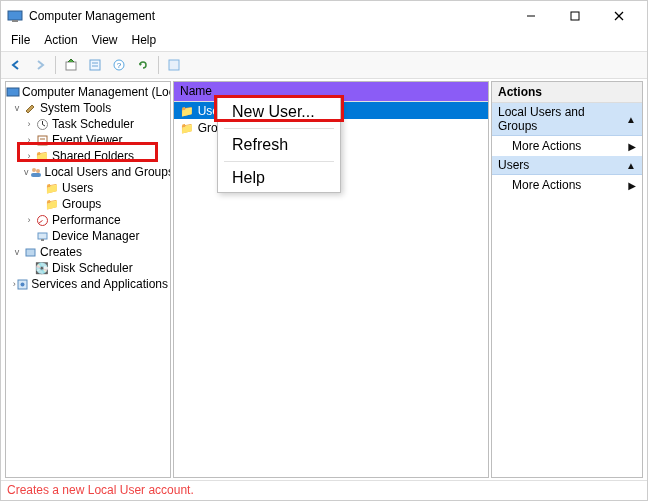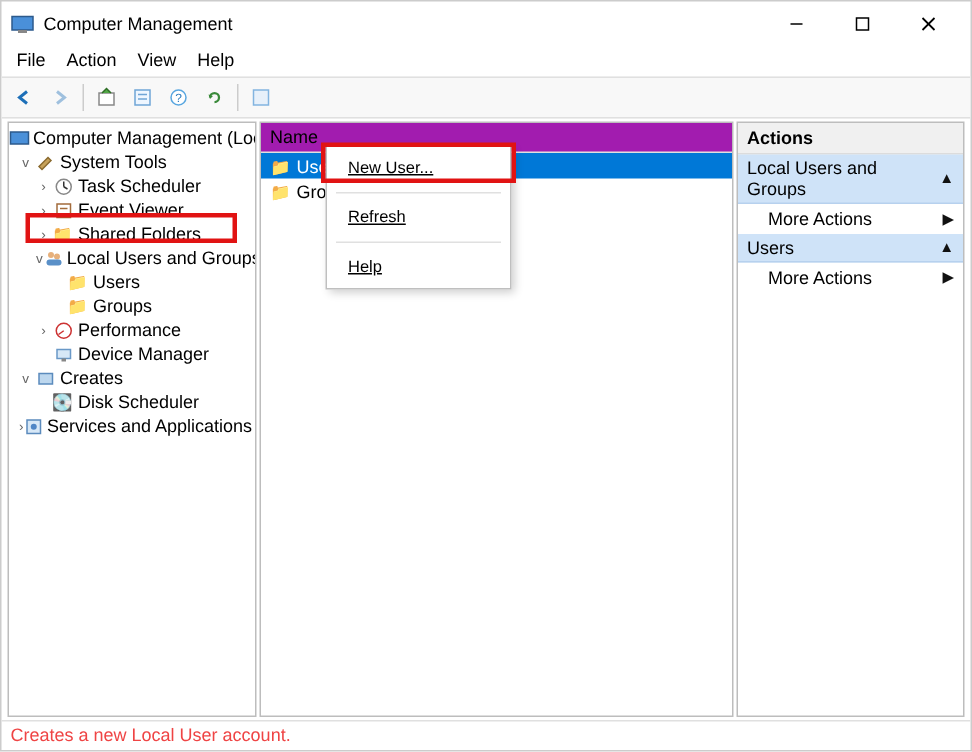--- a/index.html
+++ b/index.html
@@ -15,32 +15,32 @@
   .tsep { width: 1px; height: 18px; background: #ccc; margin: 0 2px; }
   .workspace { position: absolute; top: 80px; bottom: 22px; left: 0; right: 0; display: flex; }
   .tree { width: 166px; border: 1px solid #bdbdbd; margin: 0 0 0 4px; overflow: hidden; padding-top: 2px; }
   .tree-row { display: flex; align-items: center; height: 16px; white-space: nowrap; padding-right: 2px; }
   .tree-row .tw { display: inline-block; width: 10px; text-align: center; font-size: 9px; color: #666; }
   .tree-row .ic { width: 16px; height: 16px; display: inline-flex; align-items: center; justify-content: center; margin-right: 2px; }
   .folder-ic::before { content: "📁"; font-size: 11px; }
   .disk-ic::before { content: "💽"; font-size: 11px; }
   .tree-label { font-size: 12px; }
   .list { flex: 1; border: 1px solid #bdbdbd; margin-left: 2px; display: flex; flex-direction: column; }
-  .list-header { height: 20px; border-bottom: 1px solid #e0e0e0; padding: 2px 6px; font-size: 12px; background: #a21caf; }
+  .list-header { height: 20px; border-bottom: 1px solid #e0e0e0; padding: 2px 6px; font-size: 12px; background: #8b5cf6; }
   .list-body { flex: 1; position: relative; }
   .list-row { height: 17px; display: flex; align-items: center; padding-left: 6px; }
   .list-row.sel { background: #0078d7; color: #fff; }
   .list-row .ic { margin-right: 4px; }
   .actions { width: 152px; border: 1px solid #bdbdbd; margin: 0 4px 0 2px; display: flex; flex-direction: column; }
   .actions-title { background: #f0f0f0; border-bottom: 1px solid #dcdcdc; padding: 3px 6px; font-weight: bold; font-size: 12px; }
   .actions-group { background: #cfe3f8; border-bottom: 1px solid #b7d1ee; padding: 2px 6px; font-size: 12px; display: flex; align-items: center; justify-content: space-between; }
   .actions-item { padding: 3px 6px 3px 20px; font-size: 12px; display: flex; align-items: center; justify-content: space-between; }
   .statusbar { position: absolute; bottom: 0; left: 0; right: 0; height: 20px; border-top: 1px solid #e0e0e0; padding: 2px 6px; font-size: 12px; color: #ef4444; }
   .context-menu { position: absolute; width: 124px; background: #fff; border: 1px solid #bfbfbf; box-shadow: 2px 2px 6px rgba(0,0,0,0.2); padding: 2px 0; z-index: 50; }
-  .cm-item { height: 24px; display: flex; align-items: center; padding: 0 14px; font-size: 11px; text-decoration: underline; }
+  .cm-item { height: 24px; display: flex; align-items: center; padding: 0 14px; font-size: 16px; }
   .cm-sep { height: 1px; background: #e0e0e0; margin: 4px 6px; }
   .highlight-box { position: absolute; border: 3px solid #e11313; pointer-events: none; z-index: 100; }
   .arrow { font-size: 10px; color: #111; }
 </style>
 </head>
 <body>
 
 <div class="titlebar">
   <span class="app-icon">
     <svg width="16" height="16">

